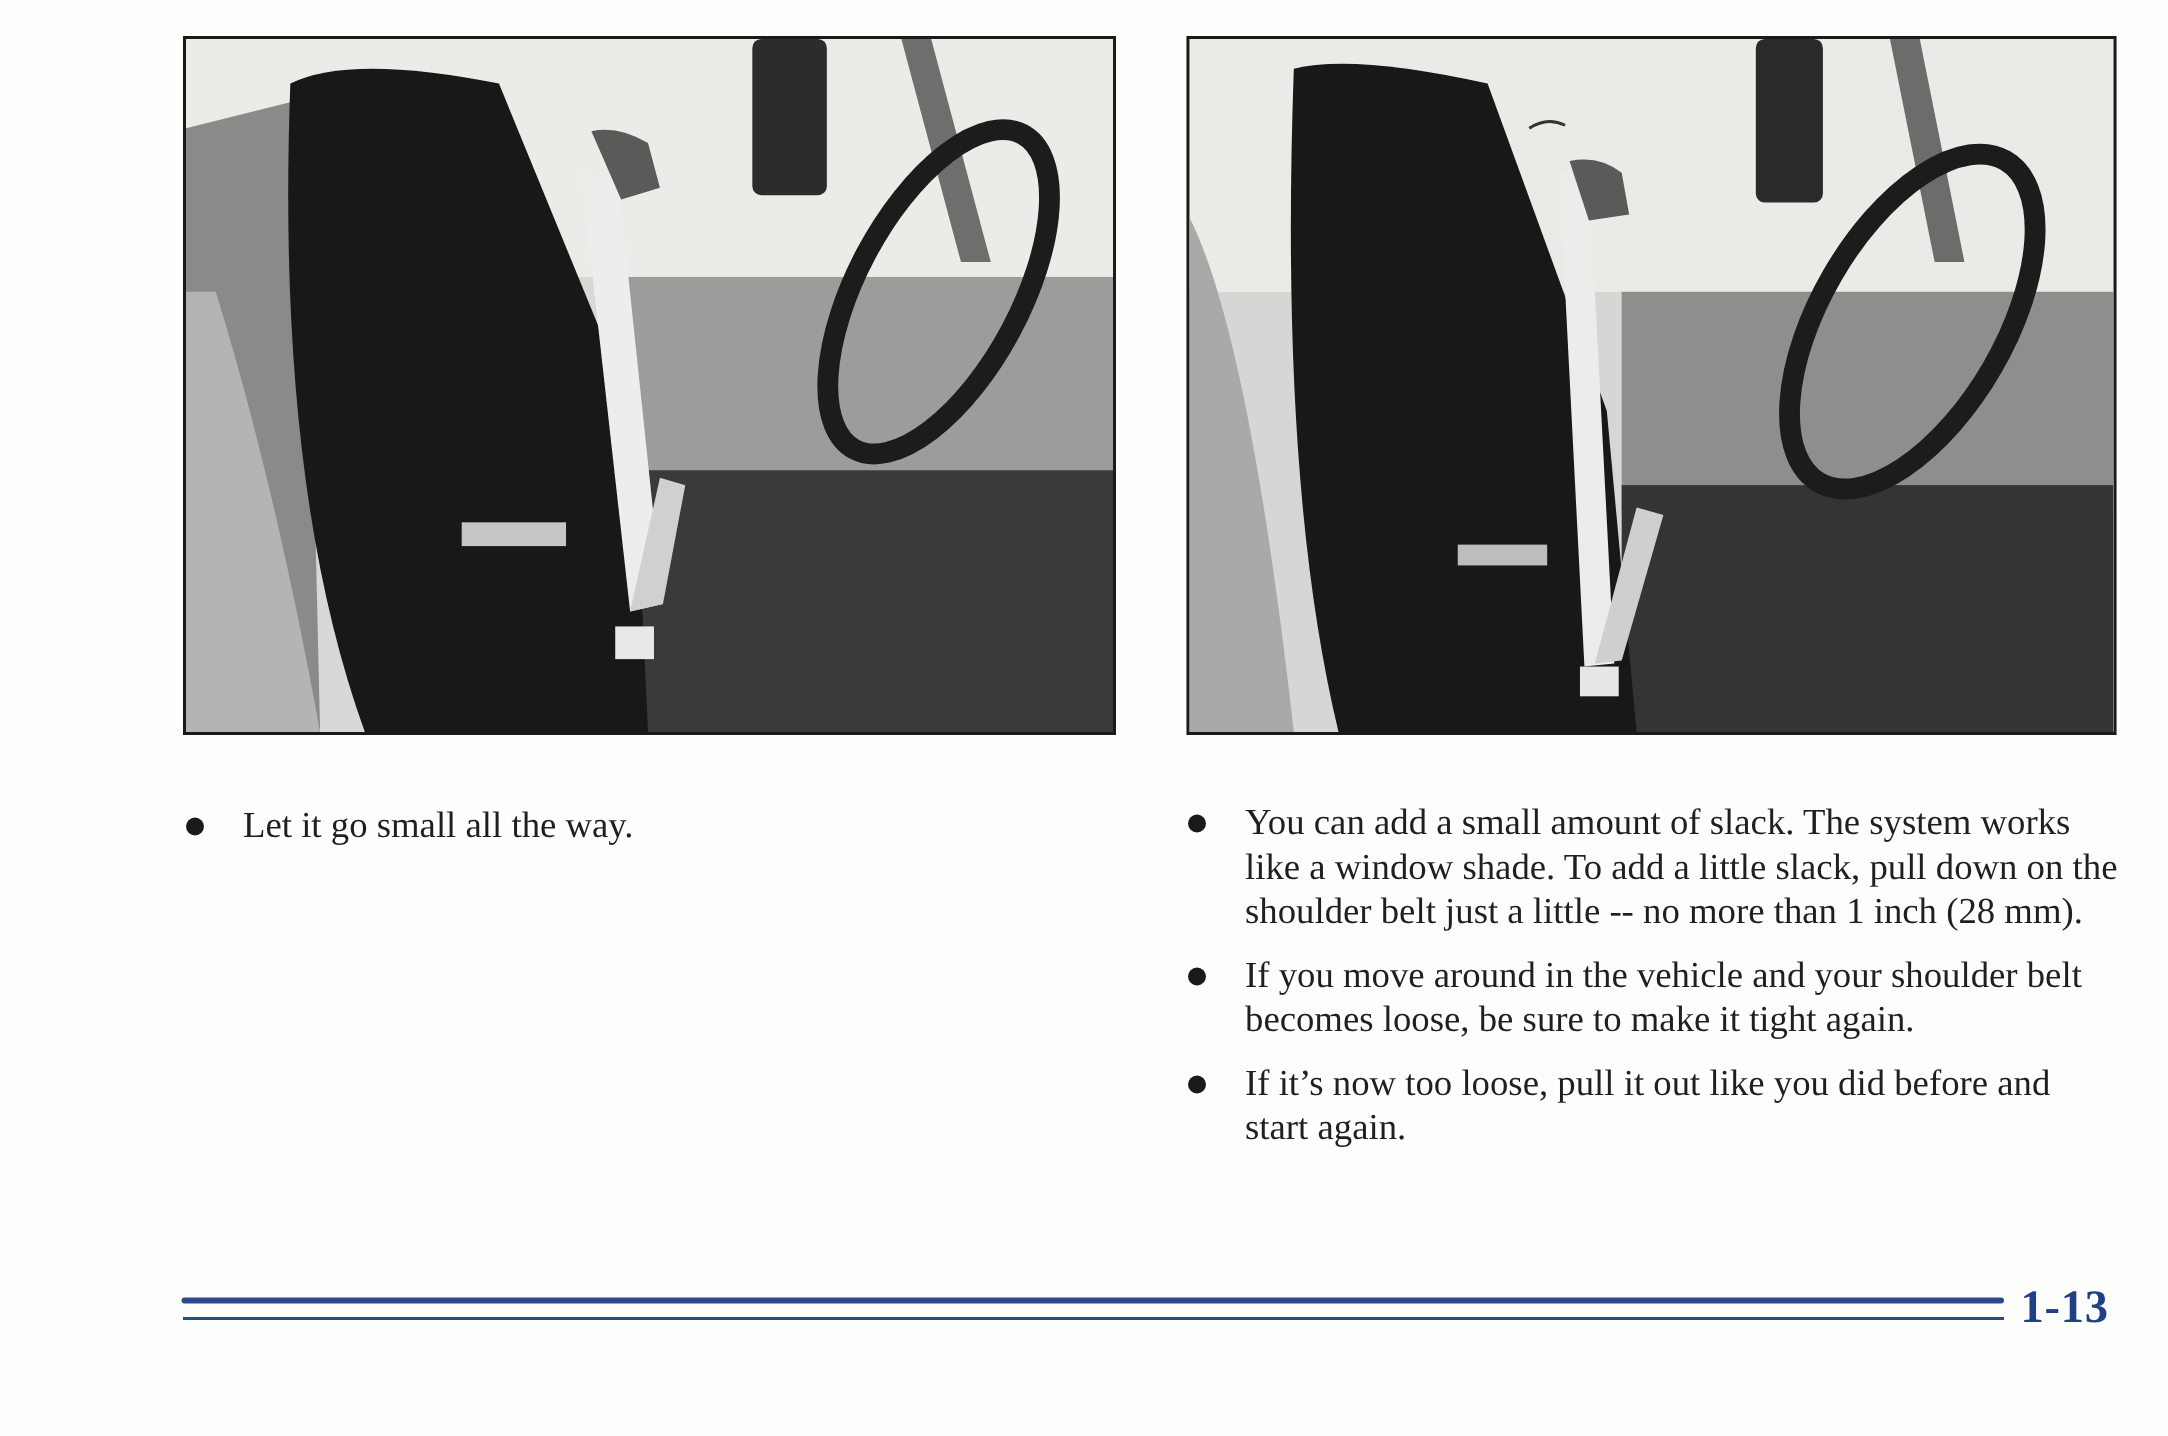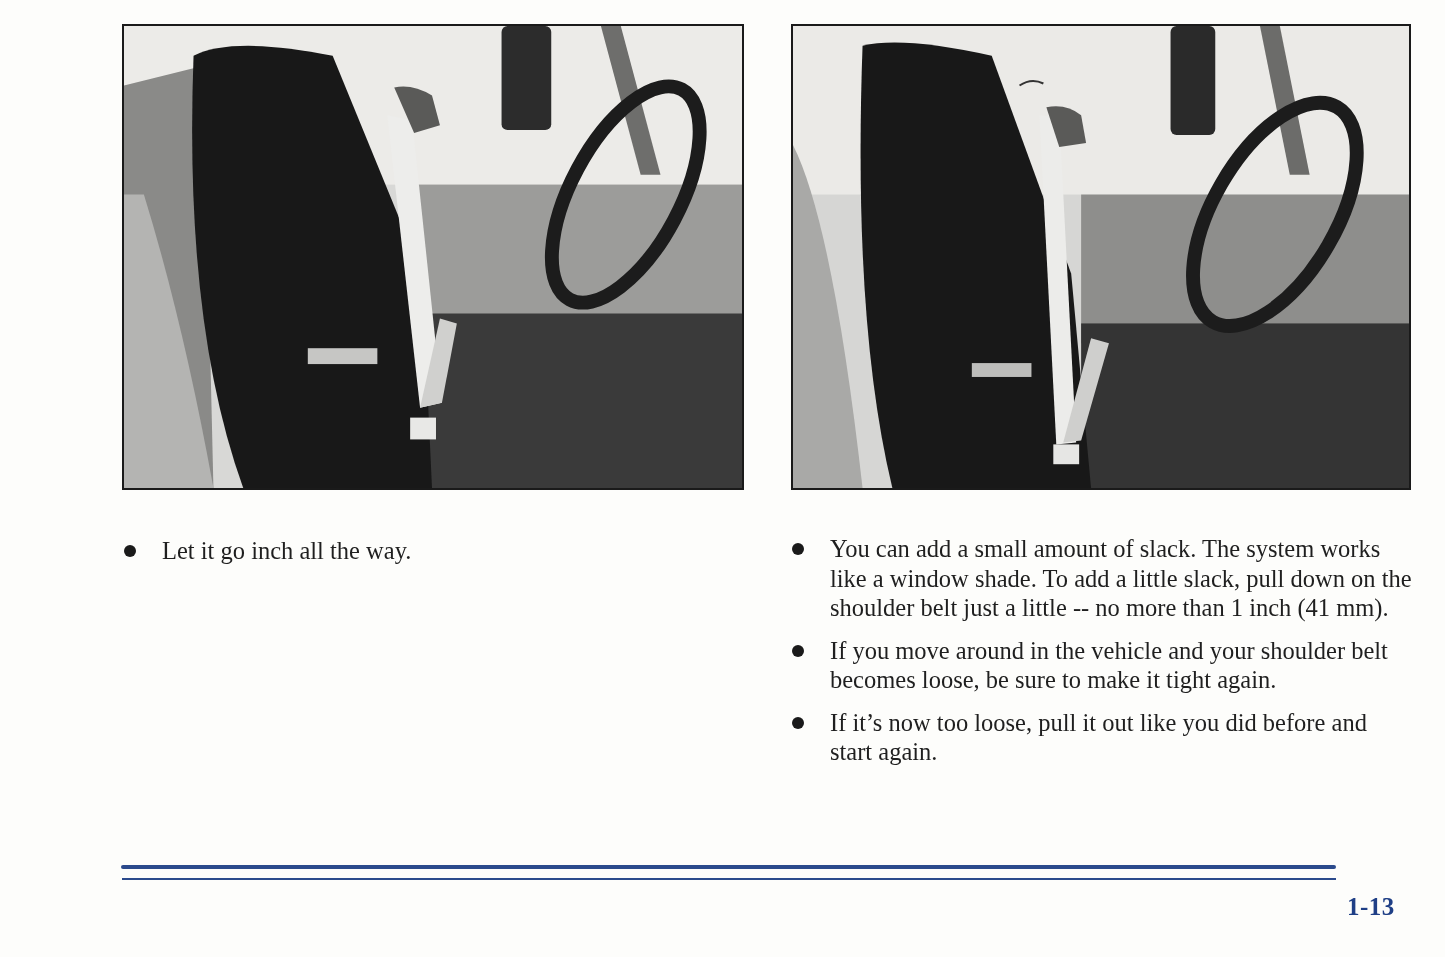--- a/index.html
+++ b/index.html
@@ -29,21 +29,21 @@
   }
   .footer-rule-thick {
     position: absolute; left: 121px; top: 865px; width: 1215px; height: 4px;
     background: #2b4a8c; border-radius: 2px;
   }
   .footer-rule-thin {
     position: absolute; left: 122px; top: 878px; width: 1214px; height: 2px;
     background: #2b4a8c;
   }
   .page-number {
-    position: absolute; left: 1347px; top: 893px; font-size: 25px;
+    position: absolute; left: 1347px; top: 853px; font-size: 31px;
     font-weight: bold; color: #1f3f86; letter-spacing: 0.5px;
   }
 </style>
 </head>
 <body>
 
 <div class="figure fig-left">
   <svg viewBox="0 0 622 466" preserveAspectRatio="none">
     <rect x="0" y="0" width="622" height="466" fill="#d8d8d6"></rect>
     <rect x="0" y="0" width="622" height="160" fill="#ecebe8"></rect>
@@ -79,28 +79,28 @@
     <rect x="180" y="340" width="60" height="14" fill="#bdbdbb"></rect>
     <rect x="262" y="422" width="26" height="20" fill="#e6e6e4"></rect>
     <path d="M255 82 Q275 78 290 90 L295 118 L268 122 Z" fill="#5a5a58"></path>
     <path d="M228 60 Q240 52 252 58" fill="none" stroke="#333" stroke-width="2"></path>
   </svg>
 </div>
 
 <ul class="bullets bullets-left">
   <li class="bullet-item">
     <span class="bullet-dot"></span>
-    <span>Let it go inch all the way.</span>
+    <span>Let it go small all the way.</span>
   </li>
 </ul>
 
 <ul class="bullets bullets-right">
   <li class="bullet-item">
     <span class="bullet-dot"></span>
-    <span>You can add a small amount of slack. The system works like a window shade. To add a little slack, pull down on the shoulder belt just a little -- no more than 1 inch (41 mm).</span>
+    <span>You can add a small amount of slack. The system works like a window shade. To add a little slack, pull down on the shoulder belt just a little -- no more than 1 inch (28 mm).</span>
   </li>
   <li class="bullet-item">
     <span class="bullet-dot"></span>
     <span>If you move around in the vehicle and your shoulder belt becomes loose, be sure to make it tight again.</span>
   </li>
   <li class="bullet-item">
     <span class="bullet-dot"></span>
     <span>If it’s now too loose, pull it out like you did before and start again.</span>
   </li>
 </ul>

